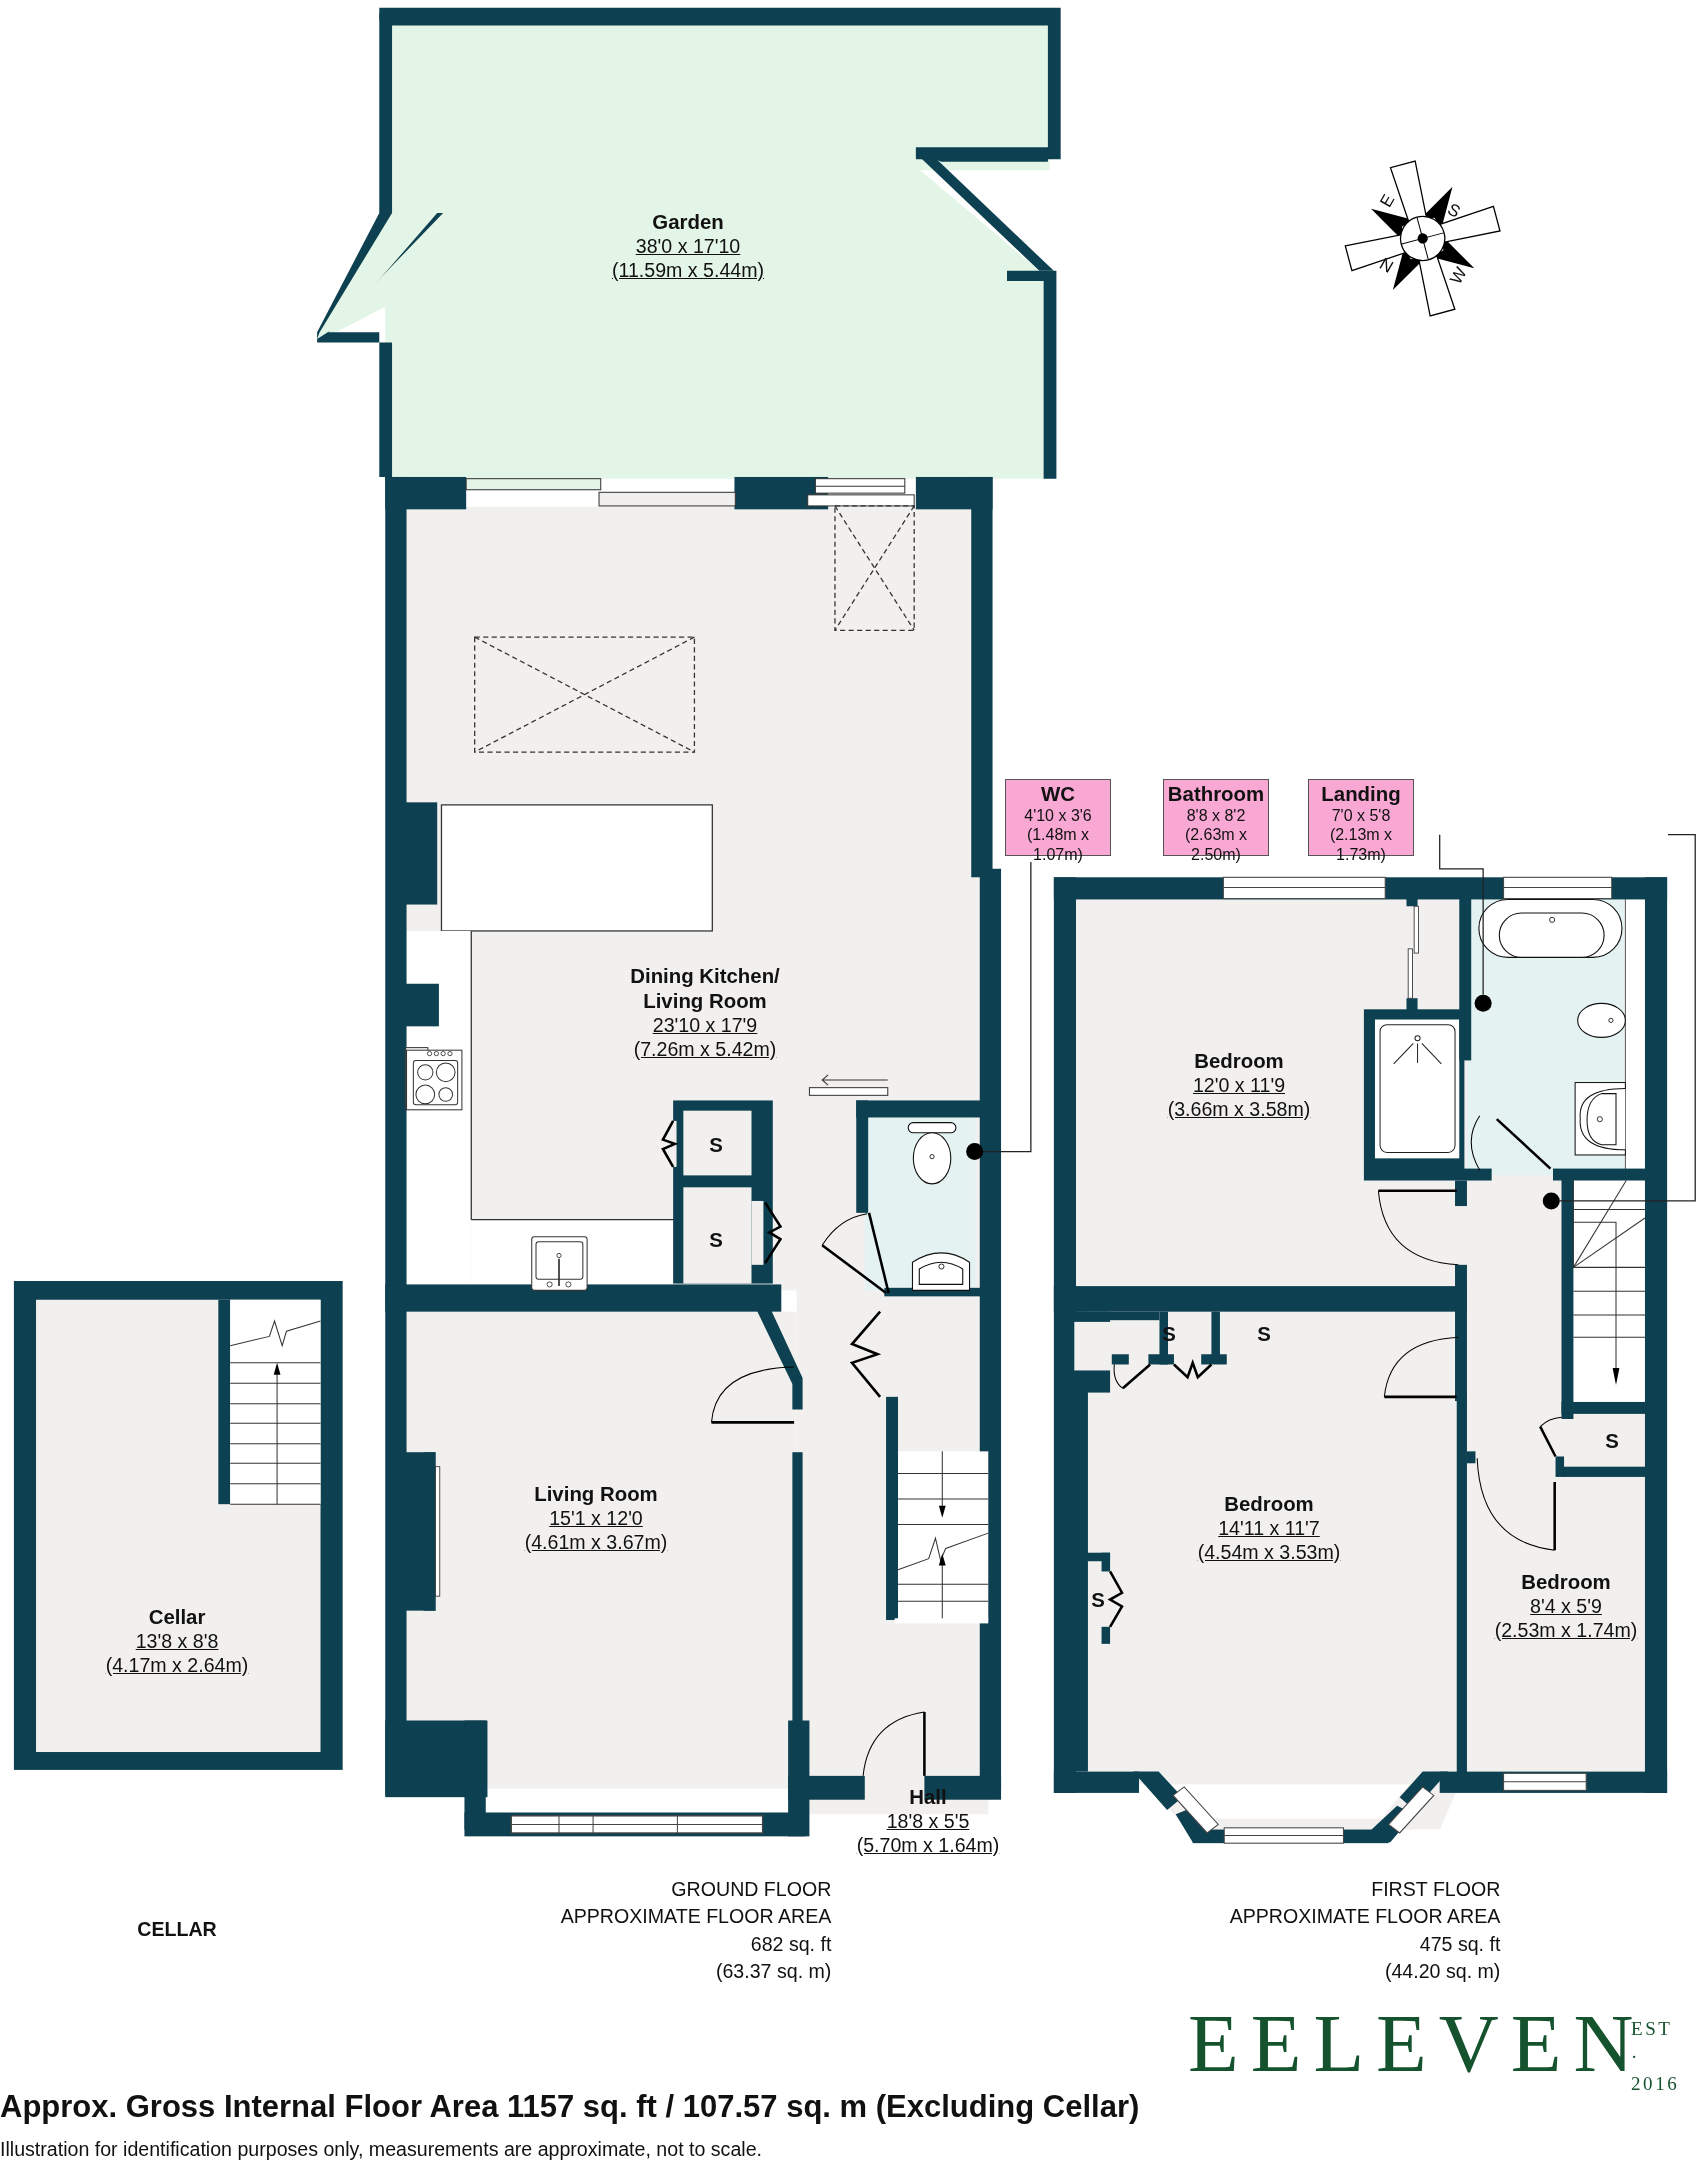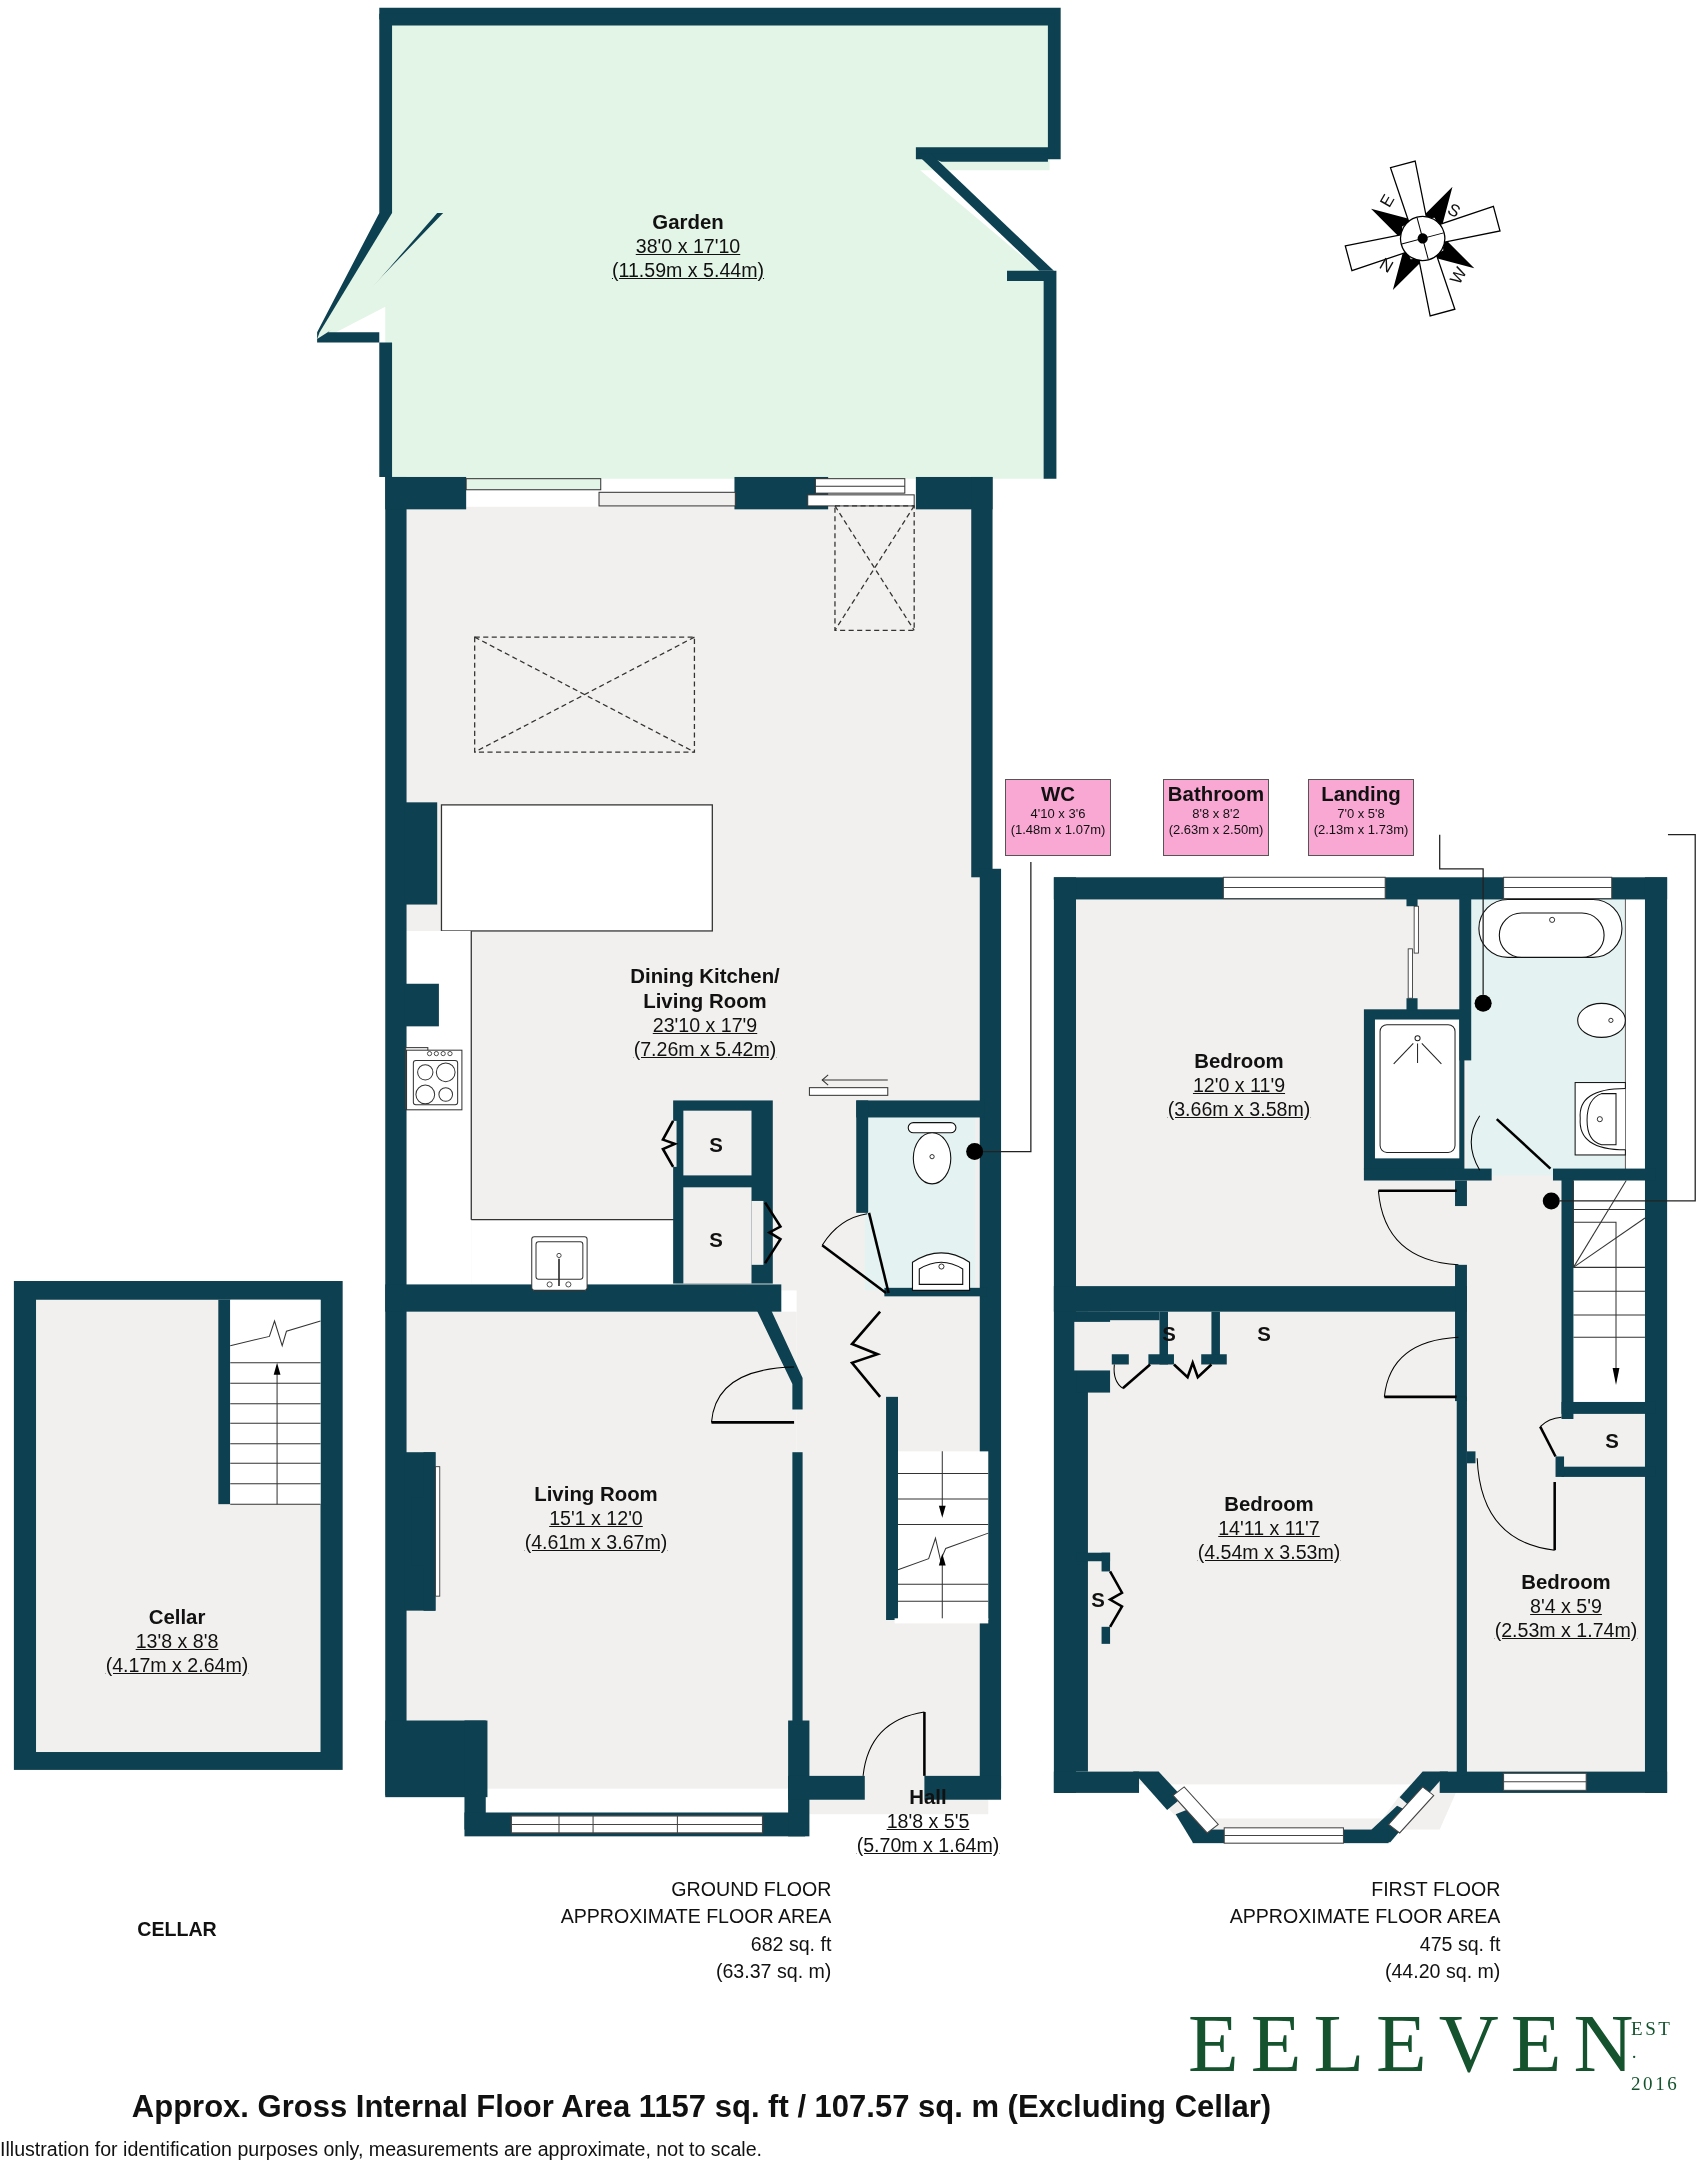--- a/index.html
+++ b/index.html
@@ -7,32 +7,32 @@
            font-family: "Liberation Sans", "DejaVu Sans", sans-serif; color: #111; }
     #plan { position: absolute; left: 0; top: 0; width: 1704px; height: 2183px; }
     .lbl { position: absolute; text-align: center; transform: translateX(-50%);
            line-height: 1.22; white-space: nowrap; }
     .lbl .name { font-weight: bold; font-size: 20.4px; display: block; text-align: center; }
     .lbl .dim { font-size: 19.6px; display: block; text-decoration: underline; }
     .s-lbl { position: absolute; font-weight: bold; font-size: 20.4px; transform: translate(-50%, -50%); }
     .callout { position: absolute; border: 1.3px solid #555; background: #f9a8d4; text-align: center;
                line-height: 1.2; padding: 1.7px 3.4px; box-sizing: border-box; }
     .callout .name { font-weight: bold; font-size: 20.4px; display: block; }
-    .callout .dim { font-size: 13px; display: block; }
+    .callout .dim { font-size: 16px; display: block; }
     .floor-cap { position: absolute; text-align: right; transform: translateX(-50%);
                  font-weight: normal; font-size: 19.6px; line-height: 1.4; white-space: nowrap; }
     .floor-cap span { display: block; }
     .cellar-cap { position: absolute; font-weight: bold; font-size: 19.6px; transform: translateX(-50%); }
     .brand { position: absolute; left: 1188px; top: 2002px; color: #14532d;
              font-family: "Liberation Serif", "DejaVu Serif", serif; }
     .brand .word { font-size: 83px; letter-spacing: 12px; line-height: 1; }
     .brand .est { position: absolute; left: 443px; top: 3.4px; font-size: 19px; text-align: left;
                   line-height: 1.45; letter-spacing: 2.6px; width: 68px; margin-top: 10px; }
     .brand .est span { display: block; }
-    .footer-main { position: absolute; left: 0; width: 1403px; top: 2089px; text-align: center;
+    .footer-main { position: absolute; left: 0; width: 1403px; top: 2089px; text-align: left;
                    font-weight: bold; font-size: 31px; }
     .footer-sub { position: absolute; left: 0; width: 1468px; top: 2138px; text-align: left;
                   font-size: 19.6px; }
   </style>
 </head>
 <body>
 
 <svg id="plan" viewBox="0 0 2000 2563" xmlns="http://www.w3.org/2000/svg">
 
   <g>

